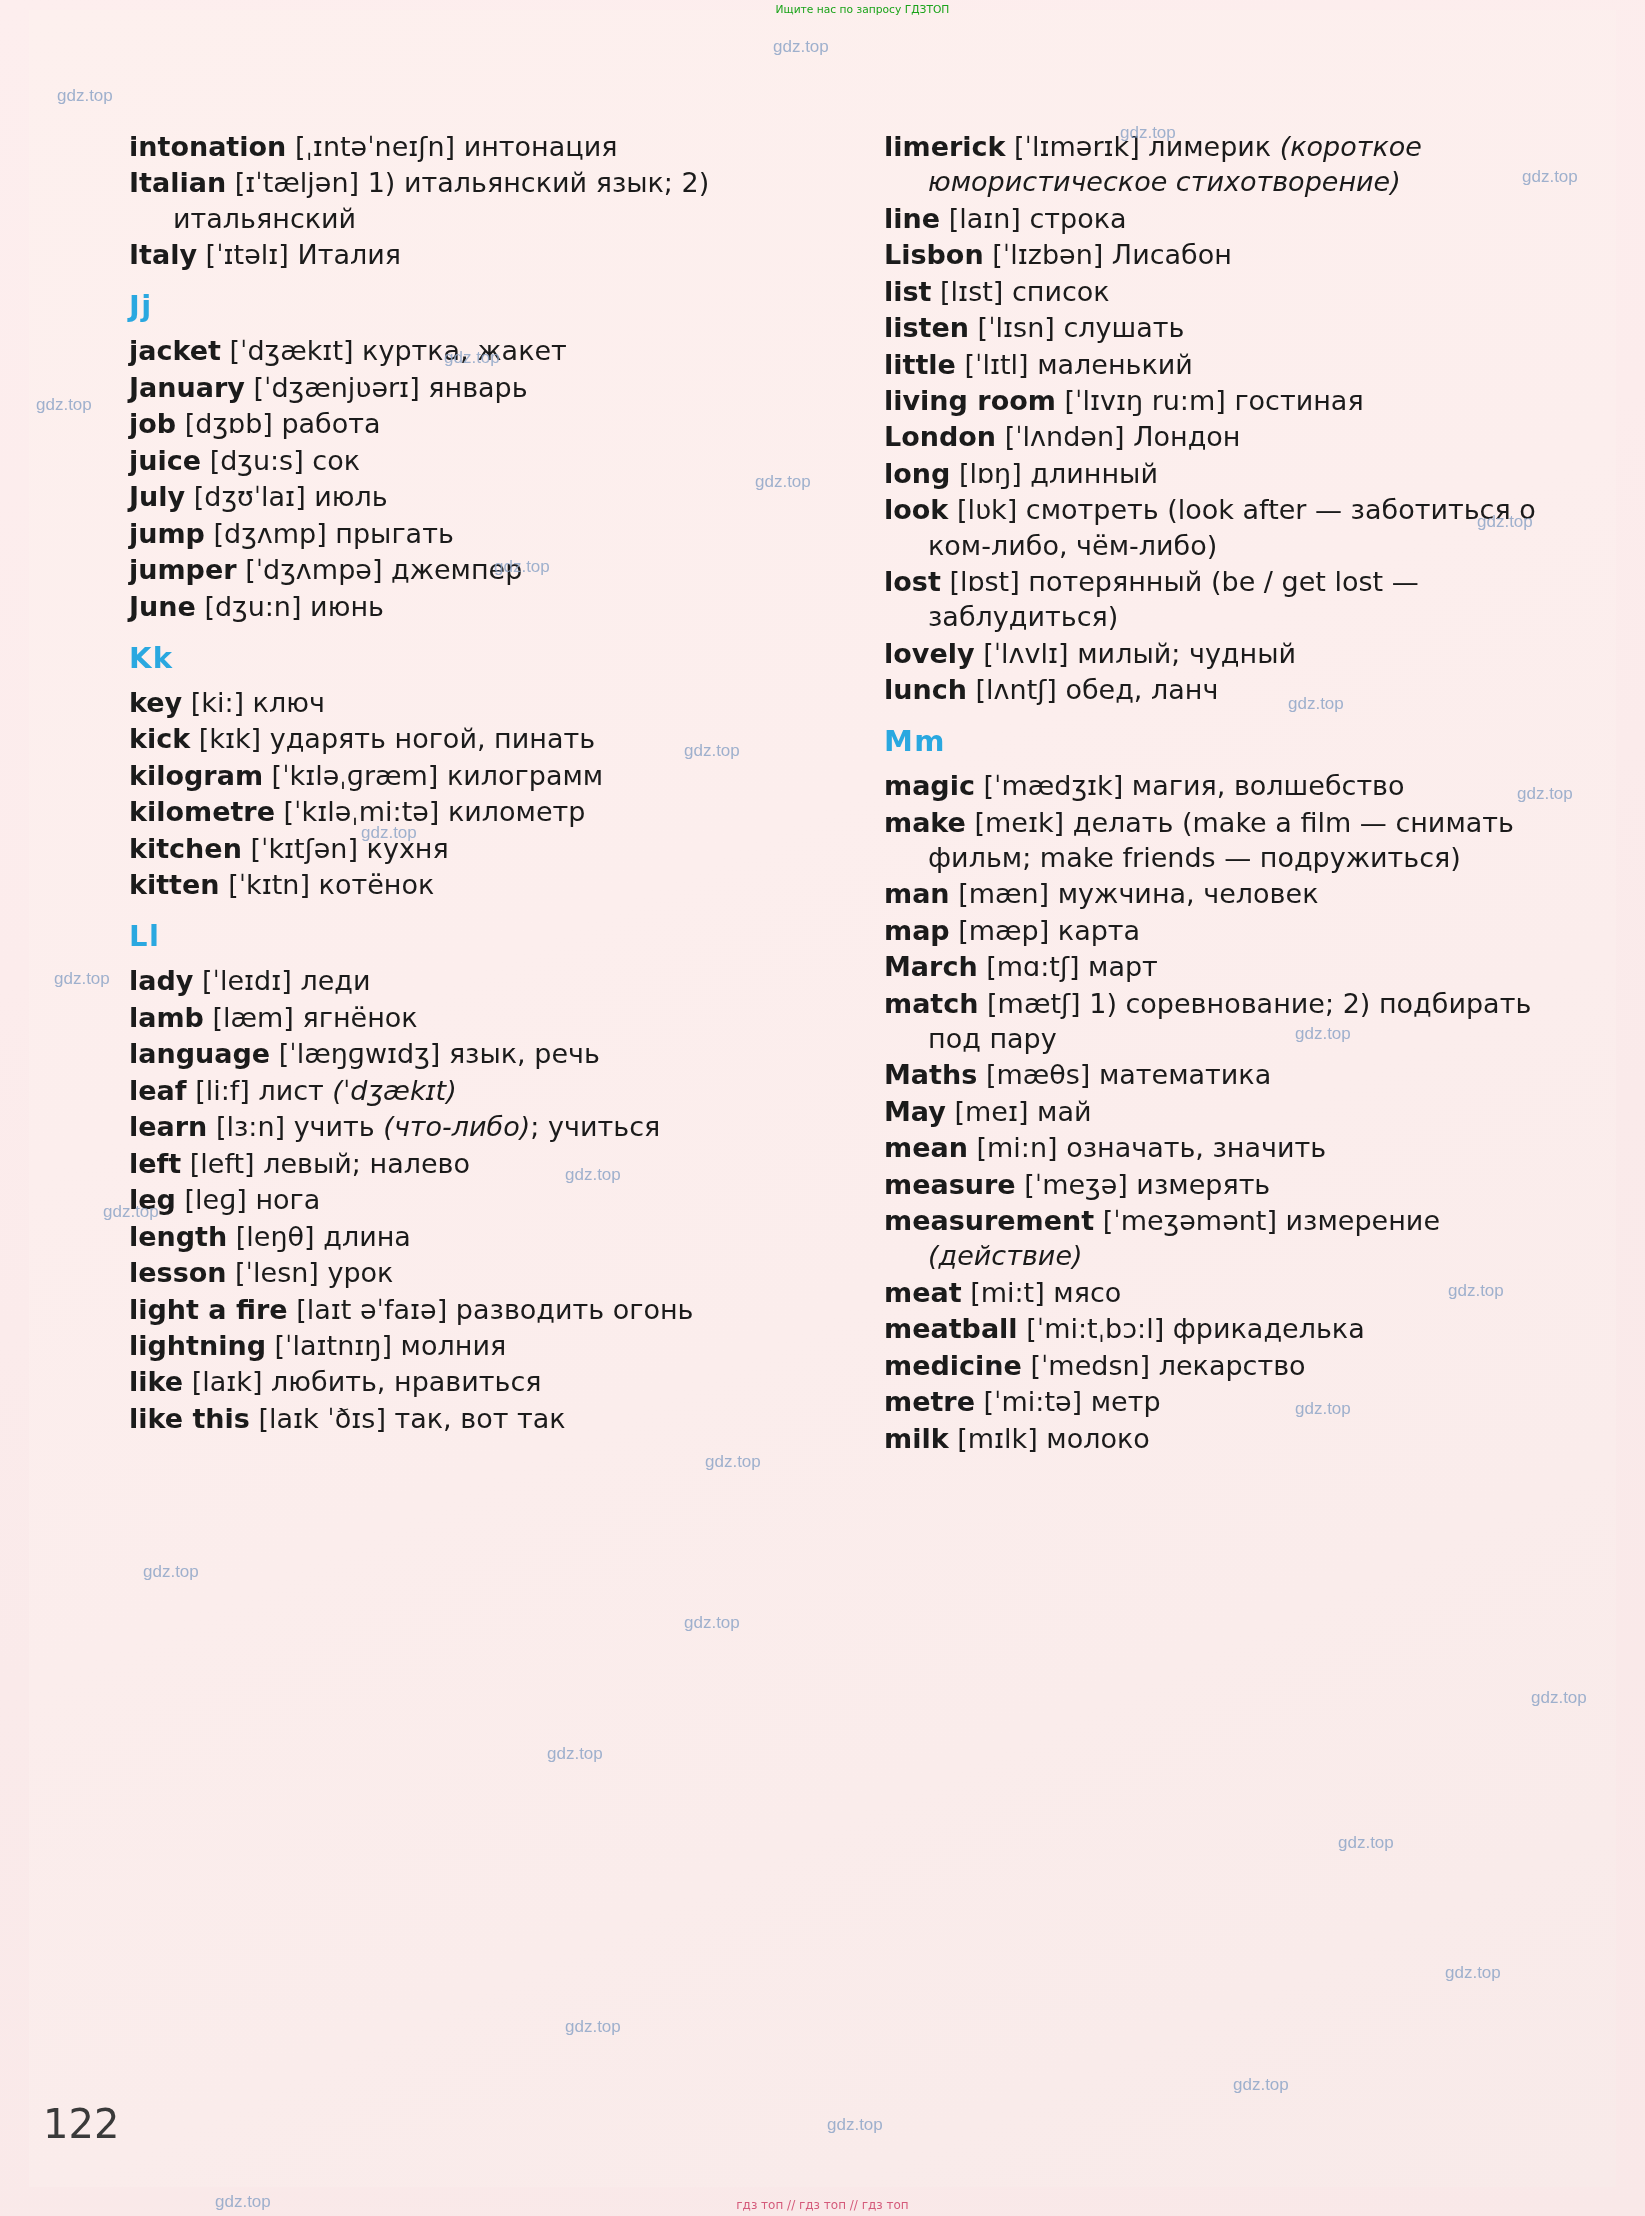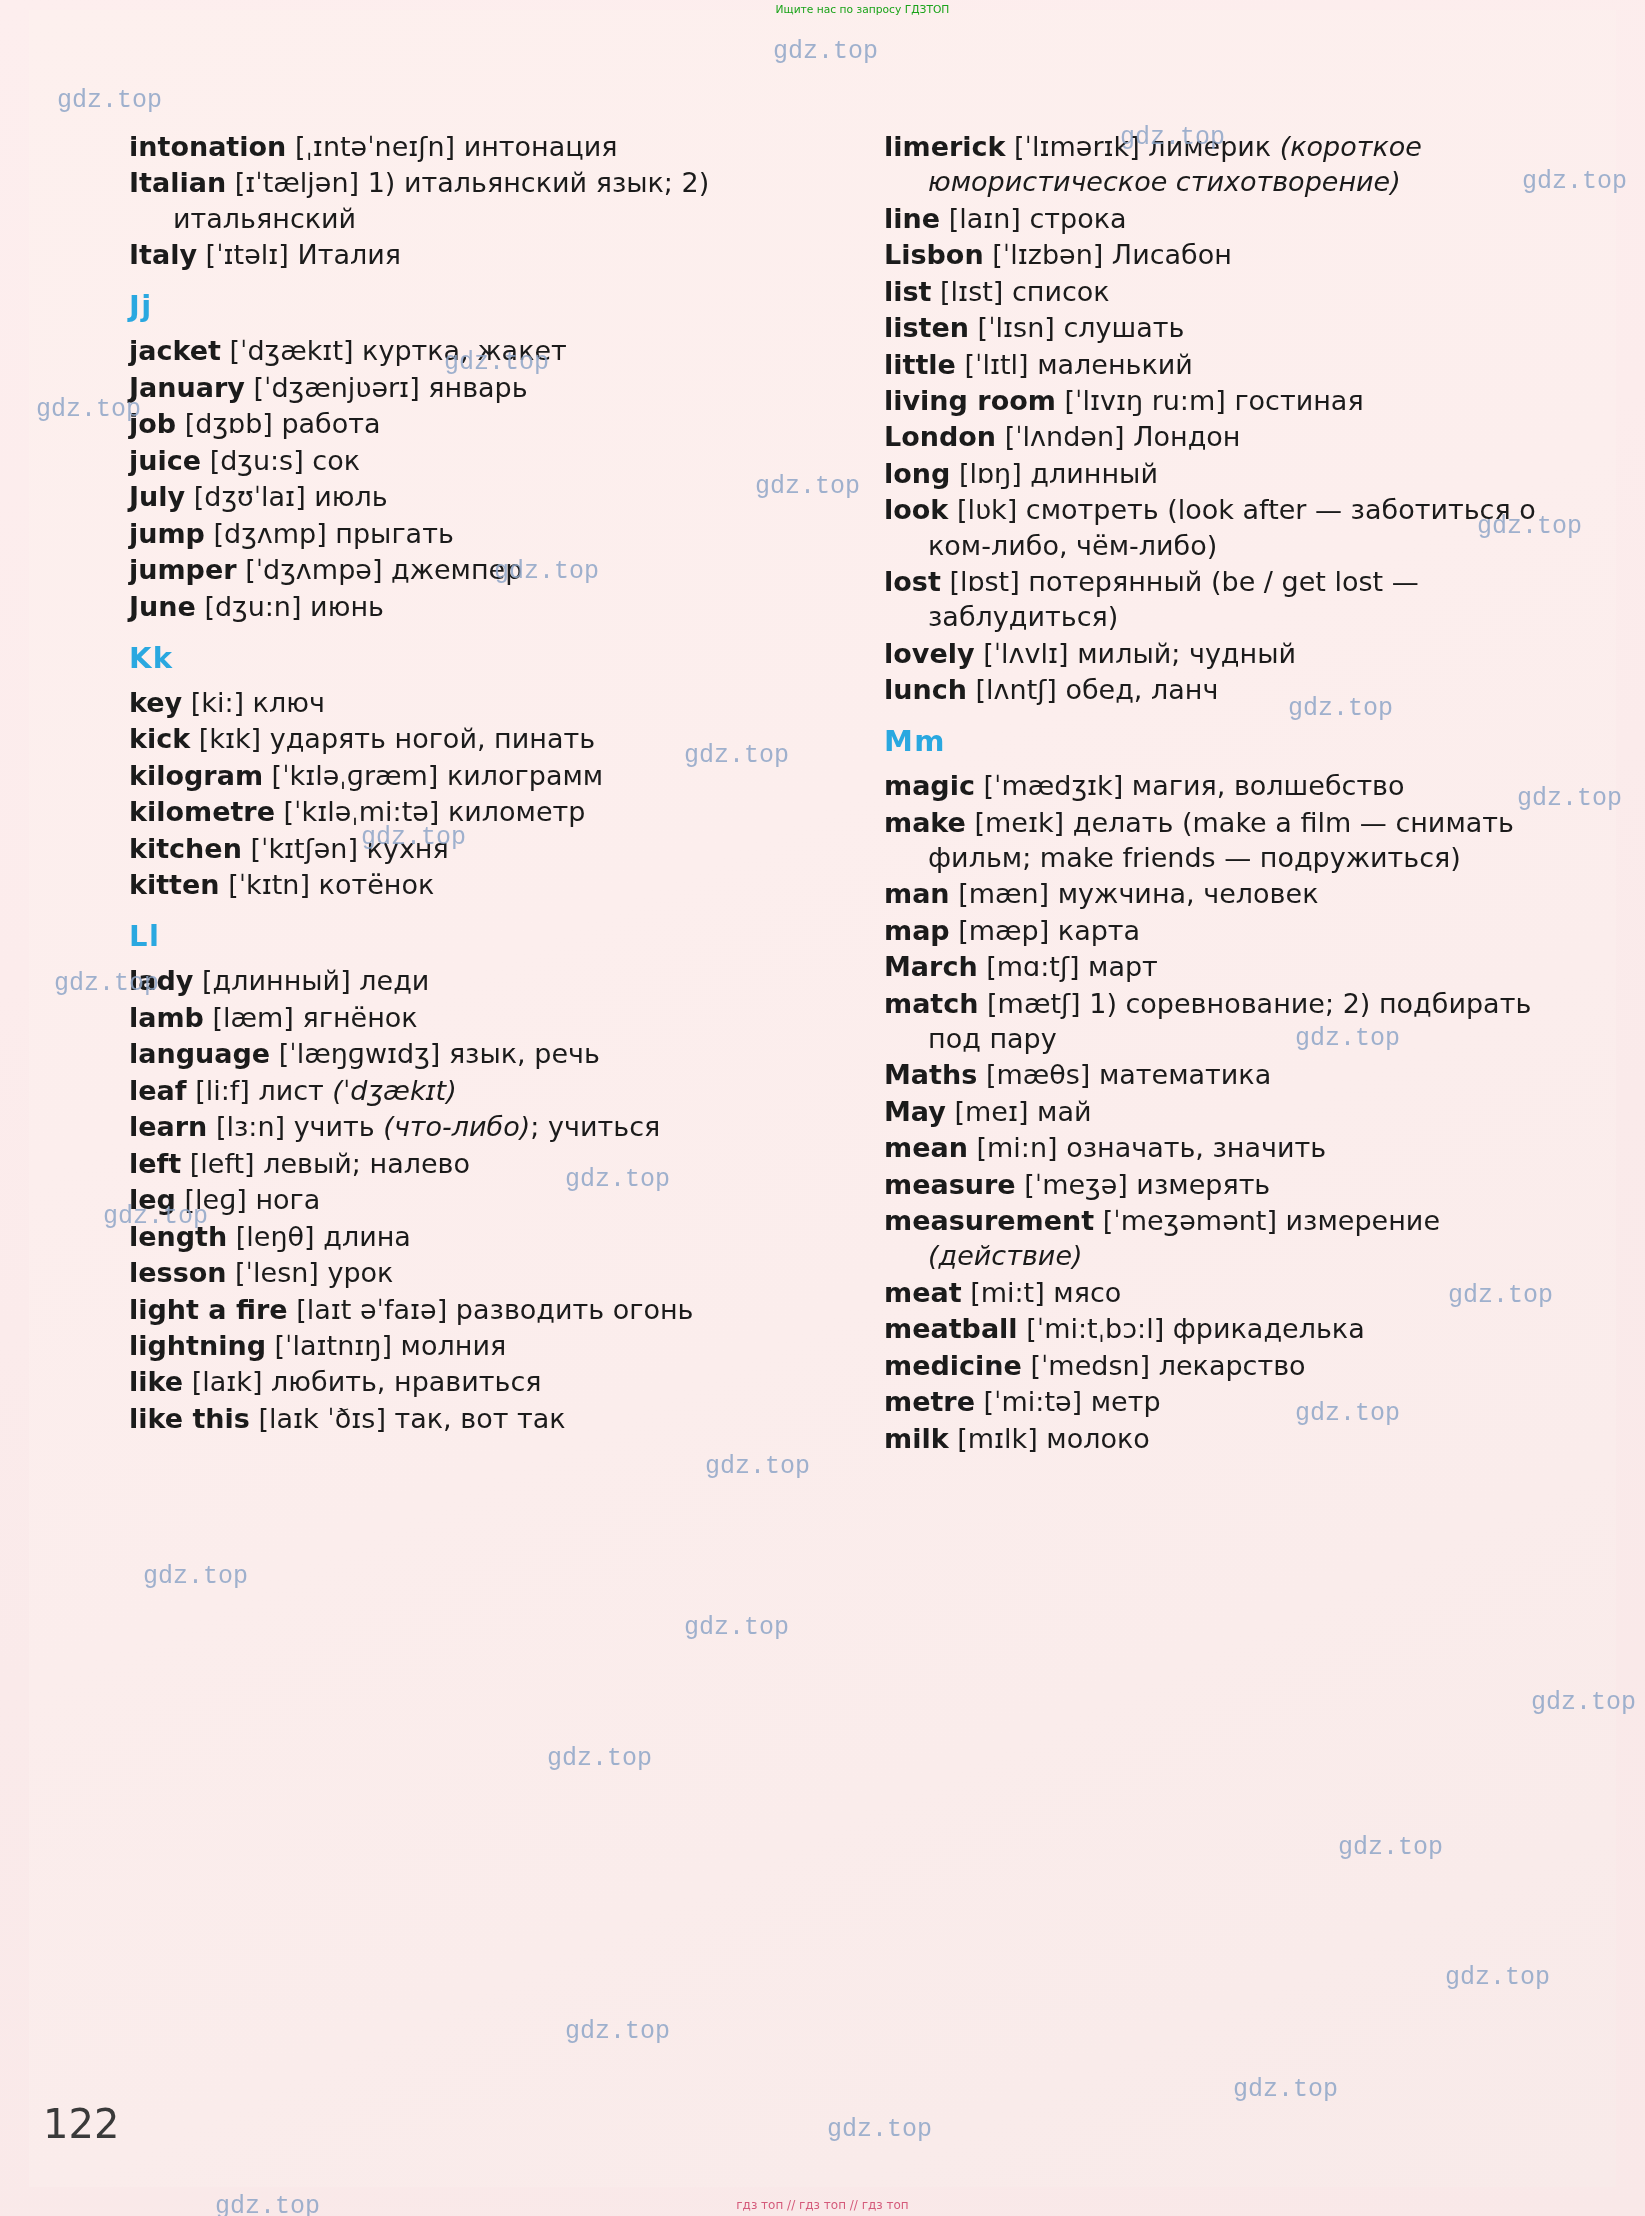--- a/index.html
+++ b/index.html
@@ -98,24 +98,24 @@
     left: 43px;
     bottom: 69px;
     font-size: 40px;
     color: #3a3a3a;
     font-family: "DejaVu Sans", sans-serif;
   }
 
   
   .wm {
     position: absolute;
-    font-size: 25px;
+    font-size: 17px;
     color: #8fa6c8;
     opacity: 0.85;
-    font-family: Liberation Mono, monospace;
+    font-family: Liberation Sans, sans-serif;
     z-index: 20;
     pointer-events: none;
     white-space: nowrap;
   }
 </style>
 </head>
 <body>
 
 <div class="page">
   <div class="page-inner"></div>
@@ -138,21 +138,21 @@
         <div class="entry"><span class="hw">jumper</span><span class="tr"> [ˈdʒʌmpə] джемпер</span></div>
         <div class="entry"><span class="hw">June</span><span class="tr"> [dʒu:n] июнь</span></div>
         <div class="letter">Kk</div>
         <div class="entry"><span class="hw">key</span><span class="tr"> [ki:] ключ</span></div>
         <div class="entry"><span class="hw">kick</span><span class="tr"> [kɪk] ударять ногой, пинать</span></div>
         <div class="entry"><span class="hw">kilogram</span><span class="tr"> [ˈkɪləˌɡræm] килограмм</span></div>
         <div class="entry"><span class="hw">kilometre</span><span class="tr"> [ˈkɪləˌmi:tə] километр</span></div>
         <div class="entry"><span class="hw">kitchen</span><span class="tr"> [ˈkɪtʃən] кухня</span></div>
         <div class="entry"><span class="hw">kitten</span><span class="tr"> [ˈkɪtn] котёнок</span></div>
         <div class="letter">Ll</div>
-        <div class="entry"><span class="hw">lady</span><span class="tr"> [длинный] леди</span></div>
+        <div class="entry"><span class="hw">lady</span><span class="tr"> [ˈleɪdɪ] леди</span></div>
         <div class="entry"><span class="hw">lamb</span><span class="tr"> [læm] ягнёнок</span></div>
         <div class="entry"><span class="hw">language</span><span class="tr"> [ˈlæŋɡwɪdʒ] язык, речь</span></div>
         <div class="entry"><span class="hw">leaf</span><span class="tr"> [li:f] лист </span><span class="it">(ˈdʒækɪt)</span></div>
         <div class="entry"><span class="hw">learn</span><span class="tr"> [lɜ:n] учить </span><span class="it">(что-либо)</span><span class="tr">; учиться</span></div>
         <div class="entry"><span class="hw">left</span><span class="tr"> [left] левый; налево</span></div>
         <div class="entry"><span class="hw">leg</span><span class="tr"> [leɡ] нога</span></div>
         <div class="entry"><span class="hw">length</span><span class="tr"> [leŋθ] длина</span></div>
         <div class="entry"><span class="hw">lesson</span><span class="tr"> [ˈlesn] урок</span></div>
         <div class="entry"><span class="hw">light a fire</span><span class="tr"> [laɪt əˈfaɪə] разводить огонь</span></div>
         <div class="entry"><span class="hw">lightning</span><span class="tr"> [ˈlaɪtnɪŋ] молния</span></div>

